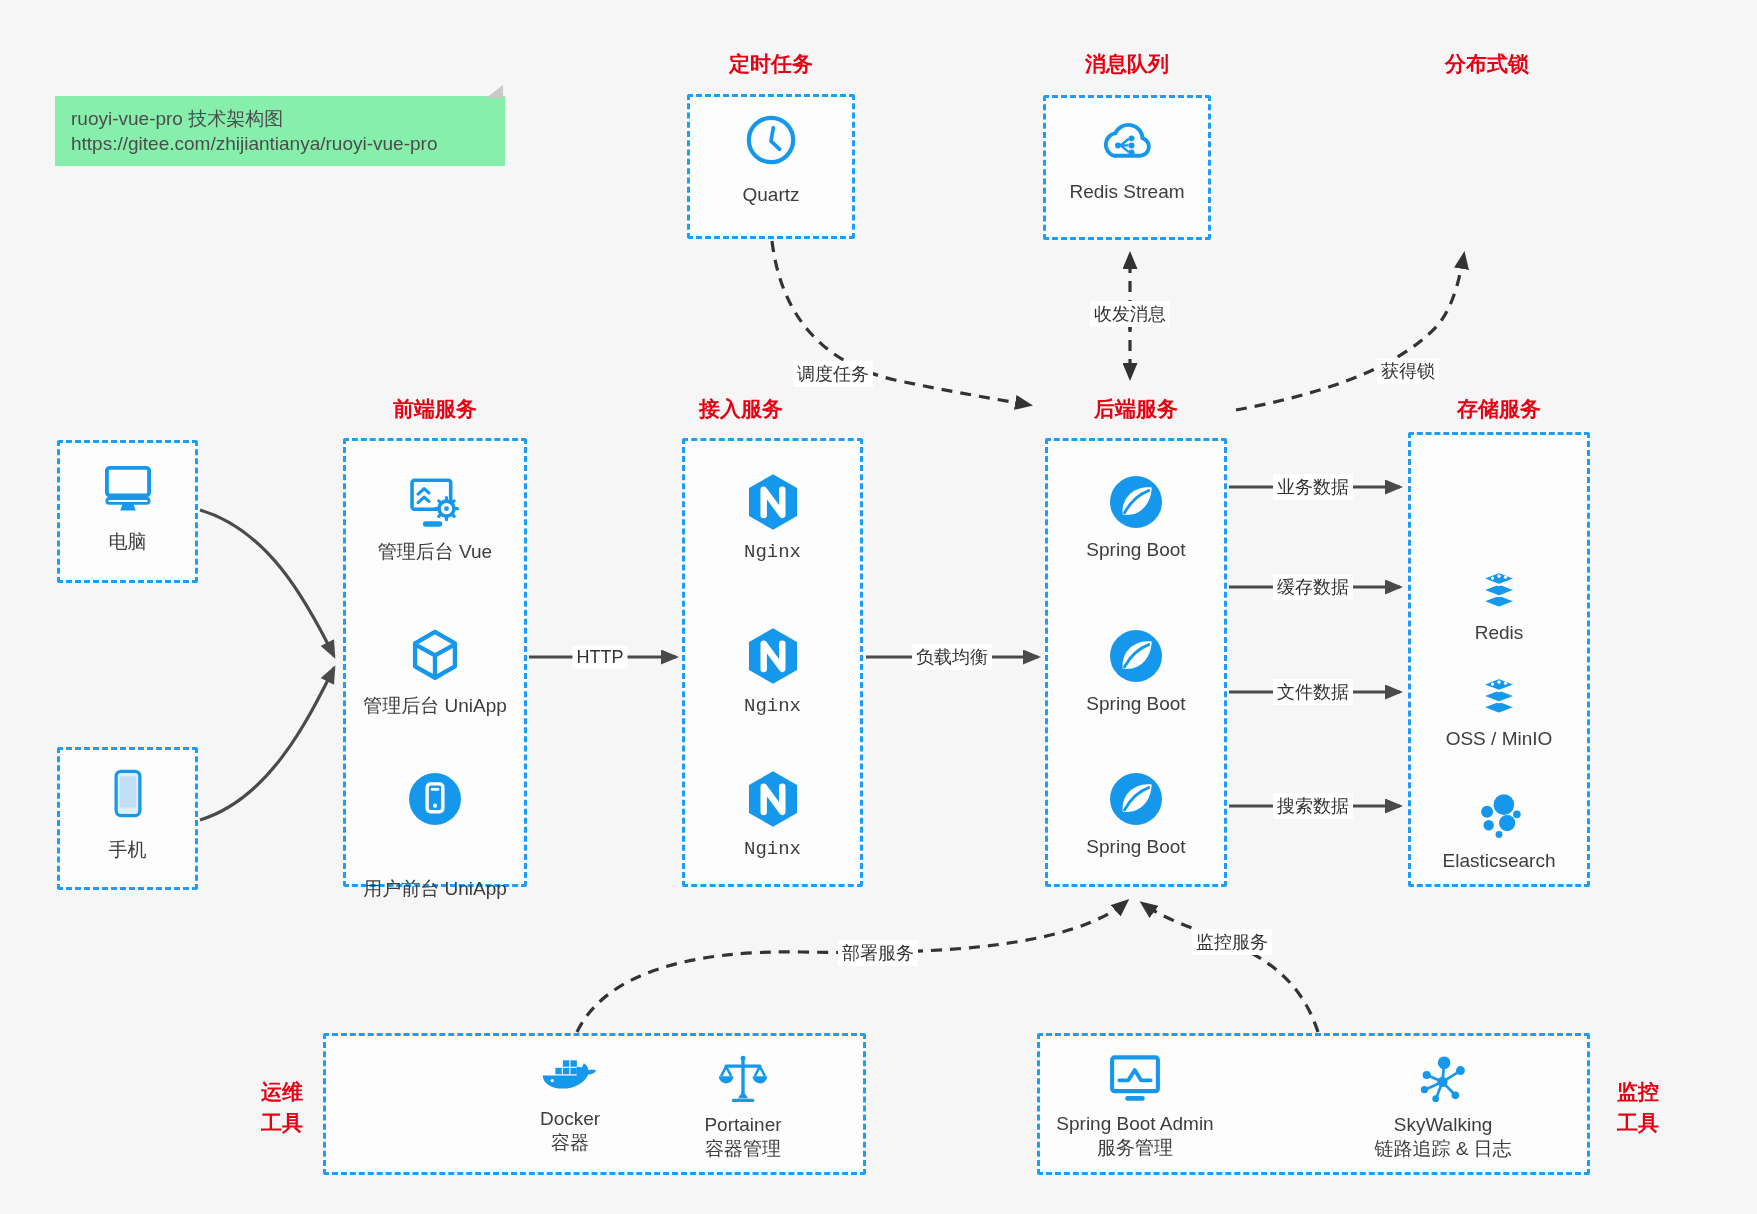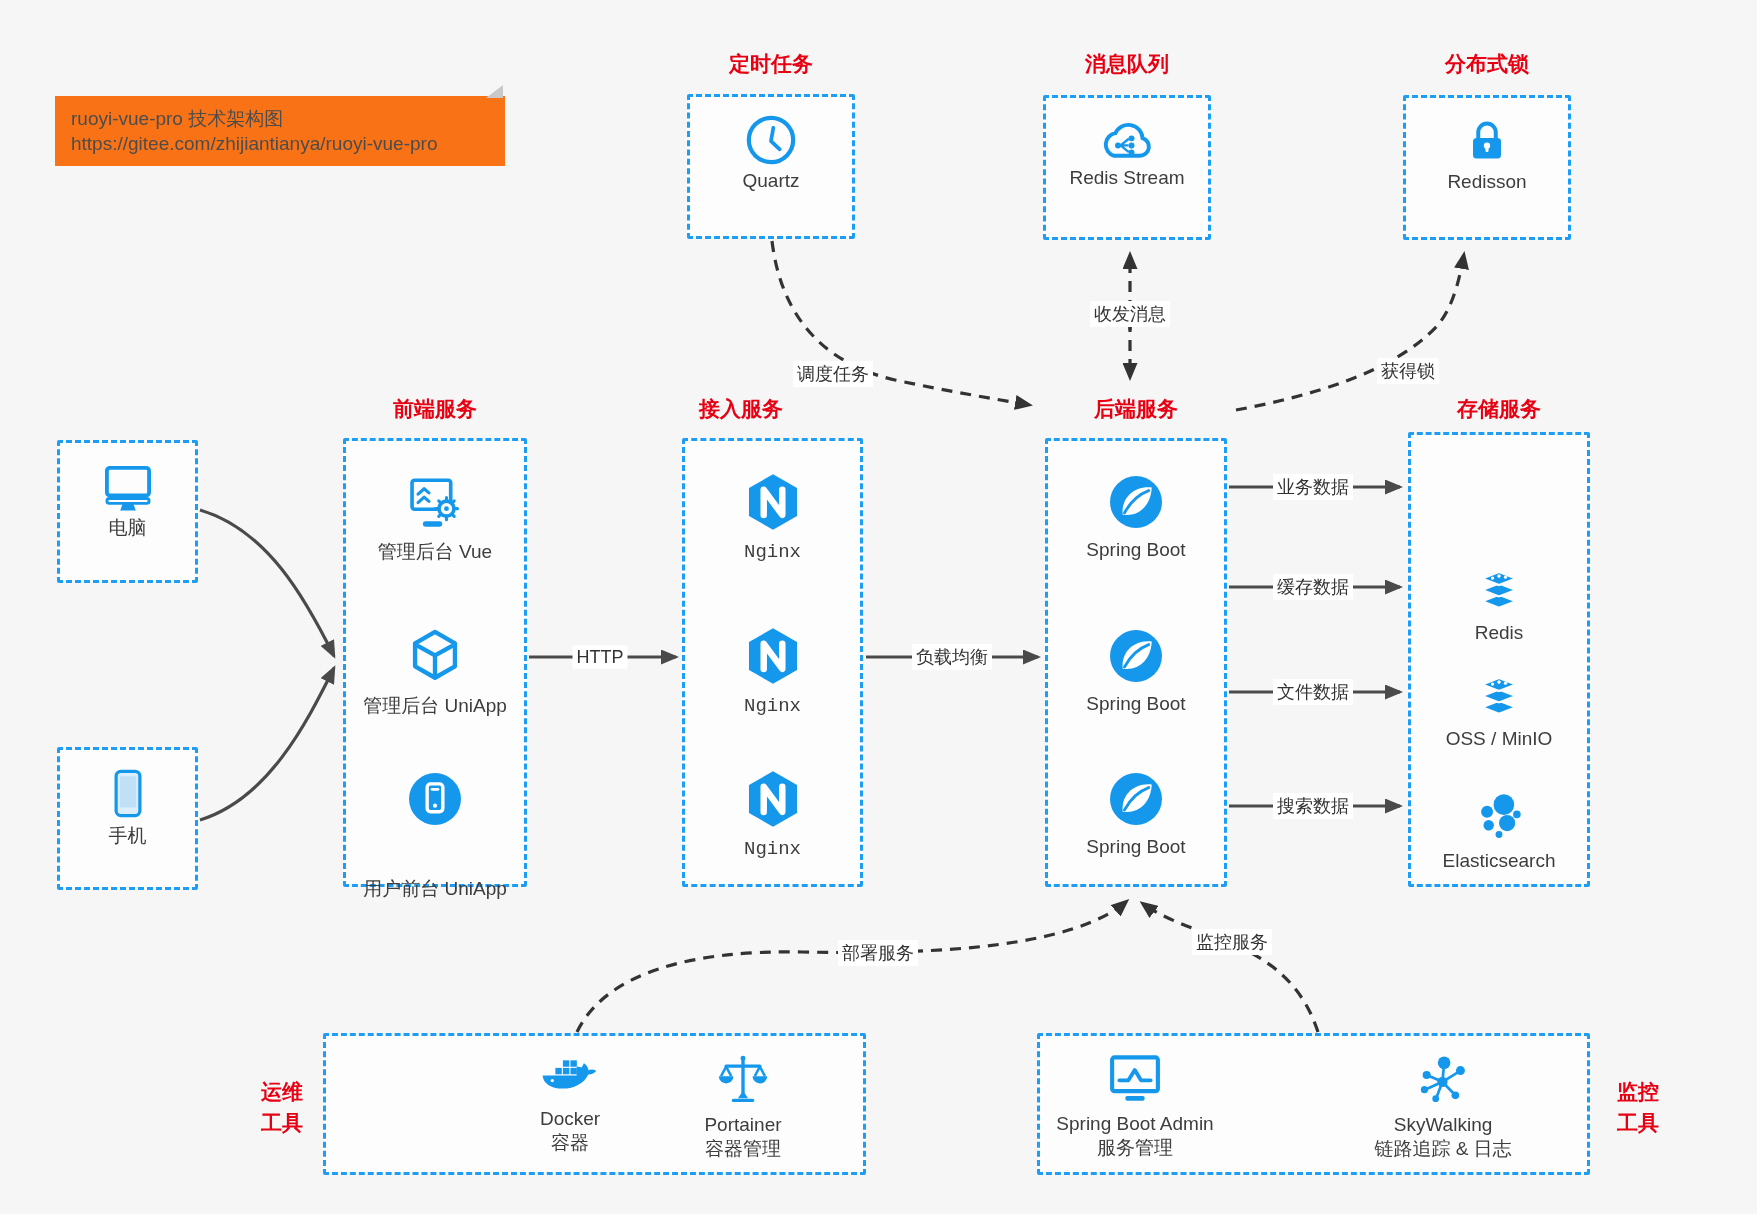--- a/index.html
+++ b/index.html
@@ -6,29 +6,29 @@
   body{background:#f6f6f7;font-family:"Liberation Sans","DejaVu Sans",sans-serif;}
   .canvas{position:relative;width:1757px;height:1214px;background:#f6f6f7;overflow:hidden;}
   .wires{position:absolute;left:0;top:0;width:1757px;height:1214px;pointer-events:none;}
   .wire{stroke:#4a4a4a;stroke-width:3.2;fill:none;}
   .wire.dashed{stroke:#333;stroke-dasharray:11 8;}
   .dbox{position:absolute;border:3px dashed #1d9df6;background:#fdfdfe;border-radius:2px;box-sizing:border-box;}
   .gtitle{position:absolute;width:200px;text-align:center;font-size:21px;font-weight:bold;color:#e60012;white-space:nowrap;}
   .vbox{display:flex;flex-direction:column;align-items:center;}
   .top-box{padding-top:15px;}
   .client-box{padding-top:17px;}
-  .lbl{margin-top:2px;font-size:19px;color:#3d3d3d;white-space:nowrap;}
+  .lbl{margin-top:16px;font-size:19px;color:#3d3d3d;white-space:nowrap;}
   .node{position:absolute;left:0;width:100%;display:flex;flex-direction:column;align-items:center;}
   .node .lbl{margin-top:8px;}
   .elabel{position:absolute;transform:translate(-50%,-50%);background:#ffffff;padding:1px 4px;font-size:18px;color:#333;white-space:nowrap;}
   .b-item{position:absolute;top:16px;display:flex;flex-direction:column;align-items:center;}
   .b-name,.b-desc{font-size:19px;color:#3d3d3d;line-height:24px;white-space:nowrap;}
   .b-name{margin-top:7px;}
   .side-title{position:absolute;text-align:center;font-size:21px;font-weight:bold;color:#e60012;line-height:31px;}
-  .note{position:absolute;left:55px;top:96px;width:450px;height:70px;background:#f97316;padding:10px 16px;box-sizing:border-box;font-size:19px;color:#4c4c4c;line-height:25px;}
+  .note{position:absolute;left:55px;top:96px;width:450px;height:70px;background:#86efac;padding:10px 16px;box-sizing:border-box;font-size:19px;color:#4c4c4c;line-height:25px;}
   .note-fold{position:absolute;top:-11px;right:2px;width:0;height:0;border-left:17px solid transparent;border-bottom:13px solid #c9c9c9;}
   svg.icon{display:block;}
 </style>
 </head>
 <body>
 
 <div class="canvas">
 
   <svg class="wires" viewBox="0 0 1757 1214">
     <defs>
@@ -79,29 +79,20 @@
           <circle cx="27.5" cy="19.5" r="2.3"></circle>
           <circle cx="27.5" cy="25" r="2.3"></circle>
           <circle cx="27.5" cy="30.5" r="2.3"></circle>
       </g>
       <path d="M19 25 L25.4 19.8 M19 25 H25.2 M19 25 L25.4 30.2" stroke="#1598ec" stroke-width="1.8" fill="none"></path>
     </svg>
     <div class="lbl">Redis Stream</div>
   </div>
 
   <div class="gtitle" style="left:1387px;top:50px;">分布式锁</div>
-  <div class="dbox vbox top-box" style="left:1403px;top:95px;width:168px;height:145px;">
-    <svg class="icon" viewBox="0 0 48 48" width="56" height="56">
-      <path d="M16.5 21.5 v-5 a7.5 7.5 0 0 1 15 0 v5" fill="none" stroke="#1598ec" stroke-width="3.4"></path>
-      <rect x="12" y="21.5" width="24" height="17.5" rx="3" fill="#1598ec"></rect>
-      <circle cx="24" cy="28" r="2.7" fill="#fdfdfe"></circle>
-      <rect x="22.7" y="28" width="2.6" height="5.5" rx="1.2" fill="#fdfdfe"></rect>
-    </svg>
-    <div class="lbl">Redisson</div>
-  </div>
 
   <div class="dbox vbox client-box" style="left:57px;top:440px;width:141px;height:143px;">
     <svg class="icon" viewBox="0 0 48 44" width="58" height="53">
       <rect x="6.5" y="6.5" width="35" height="23" rx="2.5" fill="none" stroke="#1598ec" stroke-width="3.2"></rect>
       <rect x="6.5" y="32" width="35" height="4" rx="2" fill="none" stroke="#1598ec" stroke-width="2.4"></rect>
       <path d="M19.5 36.5 h9 l2 5.5 h-13 Z" fill="#1598ec"></path>
     </svg>
     <div class="lbl">电脑</div>
   </div>
   <div class="dbox vbox client-box" style="left:57px;top:747px;width:141px;height:143px;">

